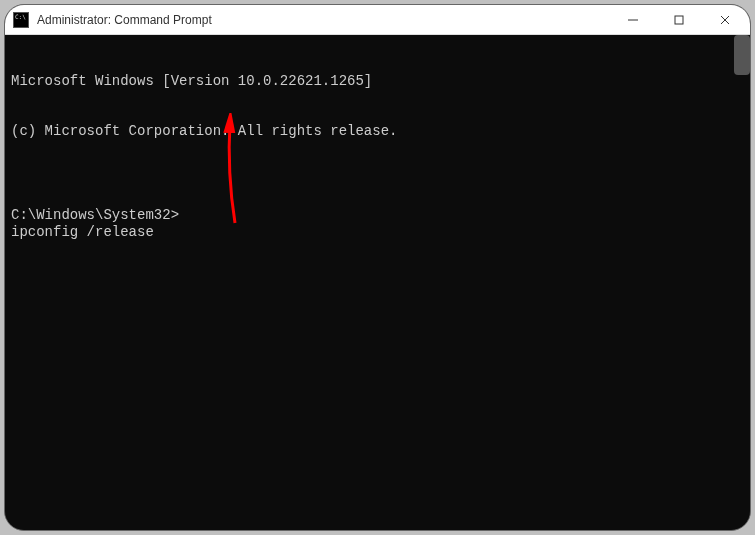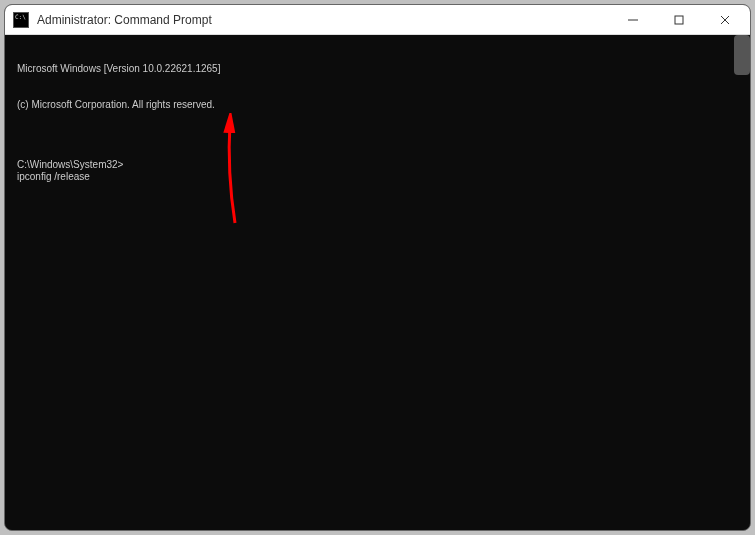--- a/index.html
+++ b/index.html
@@ -14,21 +14,21 @@
       font-family: "Segoe UI", Tahoma, sans-serif;
       position: relative;
     }
     .window {
       position: absolute;
       top: 4px;
       left: 4px;
       right: 4px;
       bottom: 4px;
       background: #404040;
-      border-radius: 8px;
+      border-radius: 20px;
       overflow: hidden;
       border: 1px solid #666;
     }
     .titlebar {
       height: 30px;
       background: #ffffff;
       display: flex;
       align-items: center;
       padding: 0 2px 0 8px;
       border-bottom: 1px solid #ddd;
@@ -78,24 +78,24 @@
       height: 10px;
     }
     .terminal-body {
       position: absolute;
       top: 30px;
       left: 0;
       right: 0;
       bottom: 0;
       background: #0c0c0c;
       color: #cccccc;
-      font-family: Liberation Sans, sans-serif;
-      font-size: 10px;
+      font-family: Liberation Mono, monospace;
+      font-size: 14px;
       line-height: 1.2;
-      padding: 4px 12px;
+      padding: 4px 6px;
       white-space: pre;
     }
     .terminal-line {
       display: block;
     }
     .prompt-line {
       display: flex;
       flex-direction: column;
     }
     .scrollbar {
@@ -136,21 +136,21 @@
         <svg viewBox="0 0 10 10">
             <line x1="1" y1="1" x2="9" y2="9" stroke="#333" stroke-width="1"></line>
             <line x1="9" y1="1" x2="1" y2="9" stroke="#333" stroke-width="1"></line>
           </svg>
       </button>
     </div>
   </div>
 
   <div class="terminal-body">
     <span class="terminal-line">Microsoft Windows [Version 10.0.22621.1265]</span>
-    <span class="terminal-line">(c) Microsoft Corporation. All rights reserved.</span>
+    <span class="terminal-line">(c) Microsoft Corporation. All rights release.</span>
     <span class="terminal-line"></span>
     <div class="prompt-line"><span>C:\Windows\System32&gt;</span><span>ipconfig /release</span></div>
   </div>
 
   <div class="scrollbar"></div>
 
   <svg class="annotation-arrow" width="40" height="120">
     <defs>
       <marker id="ah" markerWidth="8" markerHeight="8" refX="4" refY="2" orient="auto">
         <polygon points="0 0, 8 2, 0 4" fill="#ff0000"></polygon>

